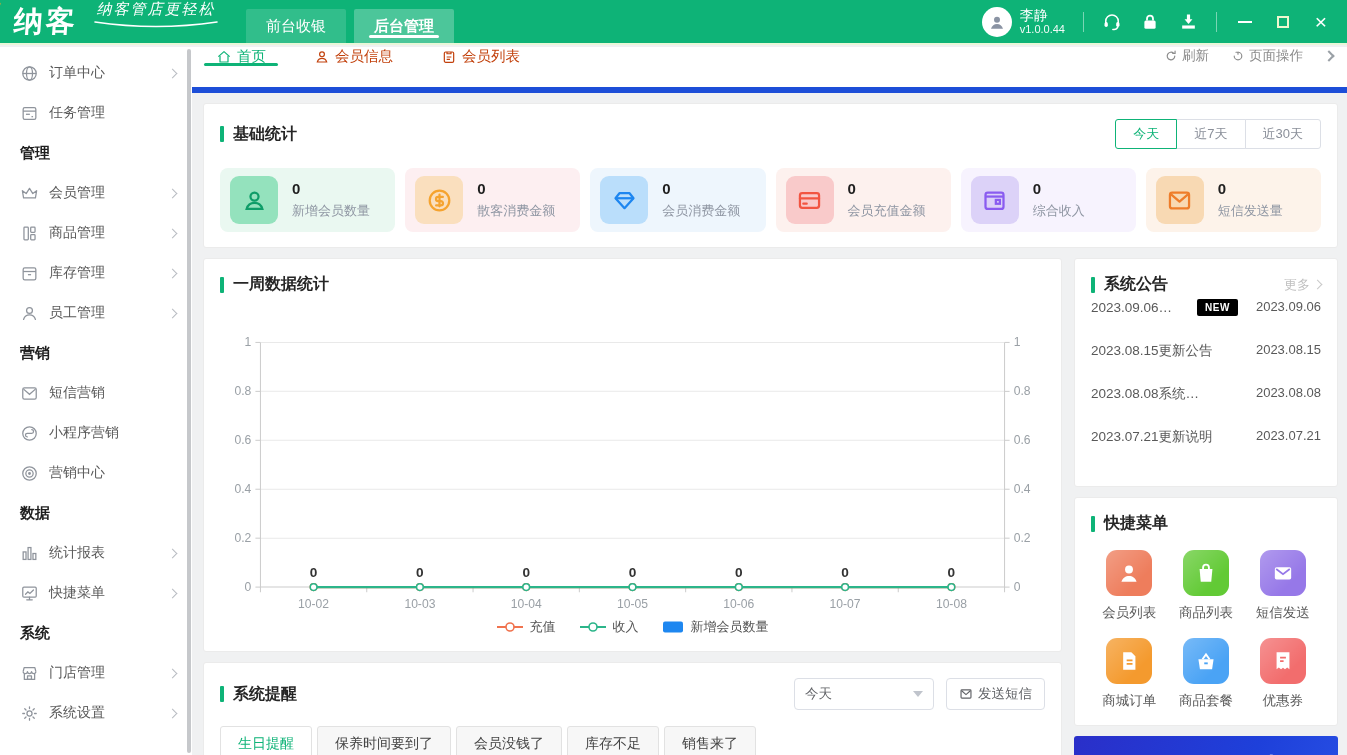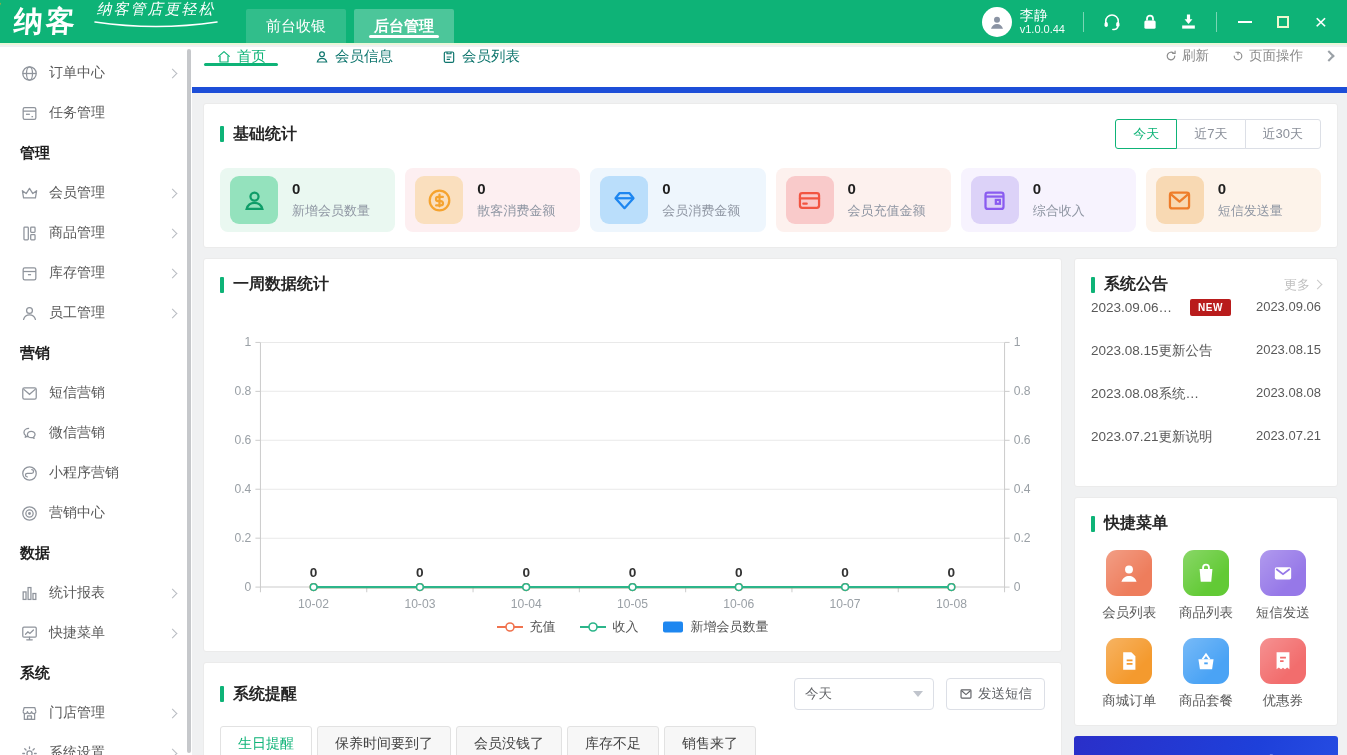--- a/index.html
+++ b/index.html
@@ -32,21 +32,21 @@
   
   .sidebar{position:absolute;top:47px;left:0;width:192px;bottom:0;background:#fff;padding-top:6px;overflow:hidden}
   .side-scrollbar{position:absolute;right:1px;top:2px;bottom:2px;width:4px;background:#c6c8cb;border-radius:2px}
   .side-item{display:flex;align-items:center;height:40px;padding:0 16px 0 20px;cursor:pointer;color:#595959;font-size:14px}
   .sicon{width:19px;height:19px;margin-right:10px;color:#8f949c;flex:none}
   .side-section{height:40px;display:flex;align-items:center;padding-left:20px;font-size:15px;font-weight:bold;color:#1f1f1f}
   .chev{width:7px;height:7px;border-top:1.6px solid #b8bcc2;border-right:1.6px solid #b8bcc2;transform:rotate(45deg);margin-left:auto;flex:none}
 
   
   .tabbar{position:absolute;top:47px;left:192px;right:0;height:46px;background:#fff;border-bottom:6px solid #1d4ed8;display:flex;align-items:flex-start}
-  .tab{display:flex;align-items:center;gap:5px;padding:0 24px;font-size:14.5px;color:#0f766e;cursor:pointer;position:relative}
+  .tab{display:flex;align-items:center;gap:5px;padding:0 24px;font-size:14.5px;color:#c2410c;cursor:pointer;position:relative}
   .tab .ticon{width:16px;height:16px}
   .tab.active{color:#0eb377}
   .tab.active::after{content:"";position:absolute;left:12px;right:12px;bottom:0;height:3px;background:#0eb377;border-radius:2px}
   .tab-right{margin-left:auto;display:flex;align-items:center;gap:22px;padding-right:10px;color:#8c8c8c;font-size:13.5px}
   .tr-item{display:flex;align-items:center;gap:4px;cursor:pointer}
   .tr-item .ticon{width:14px;height:14px}
   .tab-collapse{width:8px;height:8px;border-top:2px solid #9aa0a6;border-right:2px solid #9aa0a6;transform:rotate(45deg);cursor:pointer;margin-right:4px}
 
   
   .main{position:absolute;top:93px;left:192px;right:0;bottom:0;padding:10px 9px 0 11px;overflow:hidden}
@@ -91,21 +91,21 @@
   .rtab{height:36px;padding:0 17px;display:flex;align-items:center;background:#f7f7f7;border:1px solid #e2e2e2;border-radius:3px 3px 0 0;font-size:14px;color:#444;cursor:pointer}
   .rtab.active{background:#fff;color:#0eb377}
 
   
   .ann-more{display:flex;align-items:center;gap:4px;color:#bfbfbf;font-size:13px;cursor:pointer}
   .ann-more .chev{border-color:#c9c9c9;margin-left:0}
   .ann-list{margin-top:4px}
   .ann-row{display:flex;align-items:flex-start;height:43px;justify-content:space-between;cursor:pointer}
   .ann-left{display:flex;align-items:center;min-width:0}
   .ann-text{font-size:13.5px;color:#595959;white-space:nowrap;overflow:hidden;text-overflow:ellipsis}
-  .badge{background:#b91c1c;color:#fff;font-size:10px;font-weight:bold;padding:3px 8px;border-radius:2px;margin-left:18px;letter-spacing:.5px}
+  .badge{background:#000000;color:#fff;font-size:10px;font-weight:bold;padding:3px 8px;border-radius:2px;margin-left:25px;letter-spacing:.5px}
   .badge:empty{display:none}
   .ann-date{font-size:13px;color:#595959;flex:none;}
 
   
   .qgrid{display:grid;grid-template-columns:repeat(3,1fr);row-gap:16px;margin-top:16px;justify-items:center}
   .qitem{display:flex;flex-direction:column;align-items:center;cursor:pointer}
   .qtile{width:46px;height:46px;border-radius:11px;display:flex;align-items:center;justify-content:center;background-image:linear-gradient(135deg,rgba(255,255,255,.25),rgba(255,255,255,0) 70%)}
   .qtile svg{width:28px;height:28px}
   .qlab{font-size:13.5px;color:#595959;margin-top:8px}
 
@@ -243,29 +243,20 @@
   </div>
   <div class="side-section">营销</div>
   <div class="side-item">
     <span class="sicon">
         <svg viewBox="0 0 24 24" fill="none" stroke="currentColor" stroke-width="1.6">
           <rect x="3.5" y="5" width="17" height="14" rx="2"></rect>
           <path d="M4.5 6.5L12 13l7.5-6.5"></path>
         </svg>
       </span>
     <span>短信营销</span>
-  </div>
-  <div class="side-item">
-    <span class="sicon">
-        <svg viewBox="0 0 24 24" fill="none" stroke="currentColor" stroke-width="1.6" stroke-linejoin="round">
-          <path d="M11.5 5.5c-3.6 0-6.5 2.3-6.5 5.1 0 1.6.9 3 2.2 4l-.6 2.2 2.5-1.2c.6.2 1.3.3 2 .3"></path>
-          <path d="M14.2 9.2c2.6 0 4.8 1.8 4.8 4 0 1.2-.7 2.3-1.7 3.1l.5 1.8-2-1c-.5.1-1 .2-1.6.2-2.6 0-4.8-1.8-4.8-4s2.1-4.1 4.8-4.1z"></path>
-        </svg>
-      </span>
-    <span>微信营销</span>
   </div>
   <div class="side-item">
     <span class="sicon">
         <svg viewBox="0 0 24 24" fill="none" stroke="currentColor" stroke-width="1.6" stroke-linecap="round">
           <circle cx="12" cy="12" r="8.5"></circle>
           <path d="M9.2 16.3a2.3 2.3 0 010-4.6h5.6a2.3 2.3 0 000-4.6"></path>
         </svg>
       </span>
     <span>小程序营销</span>
   </div>

